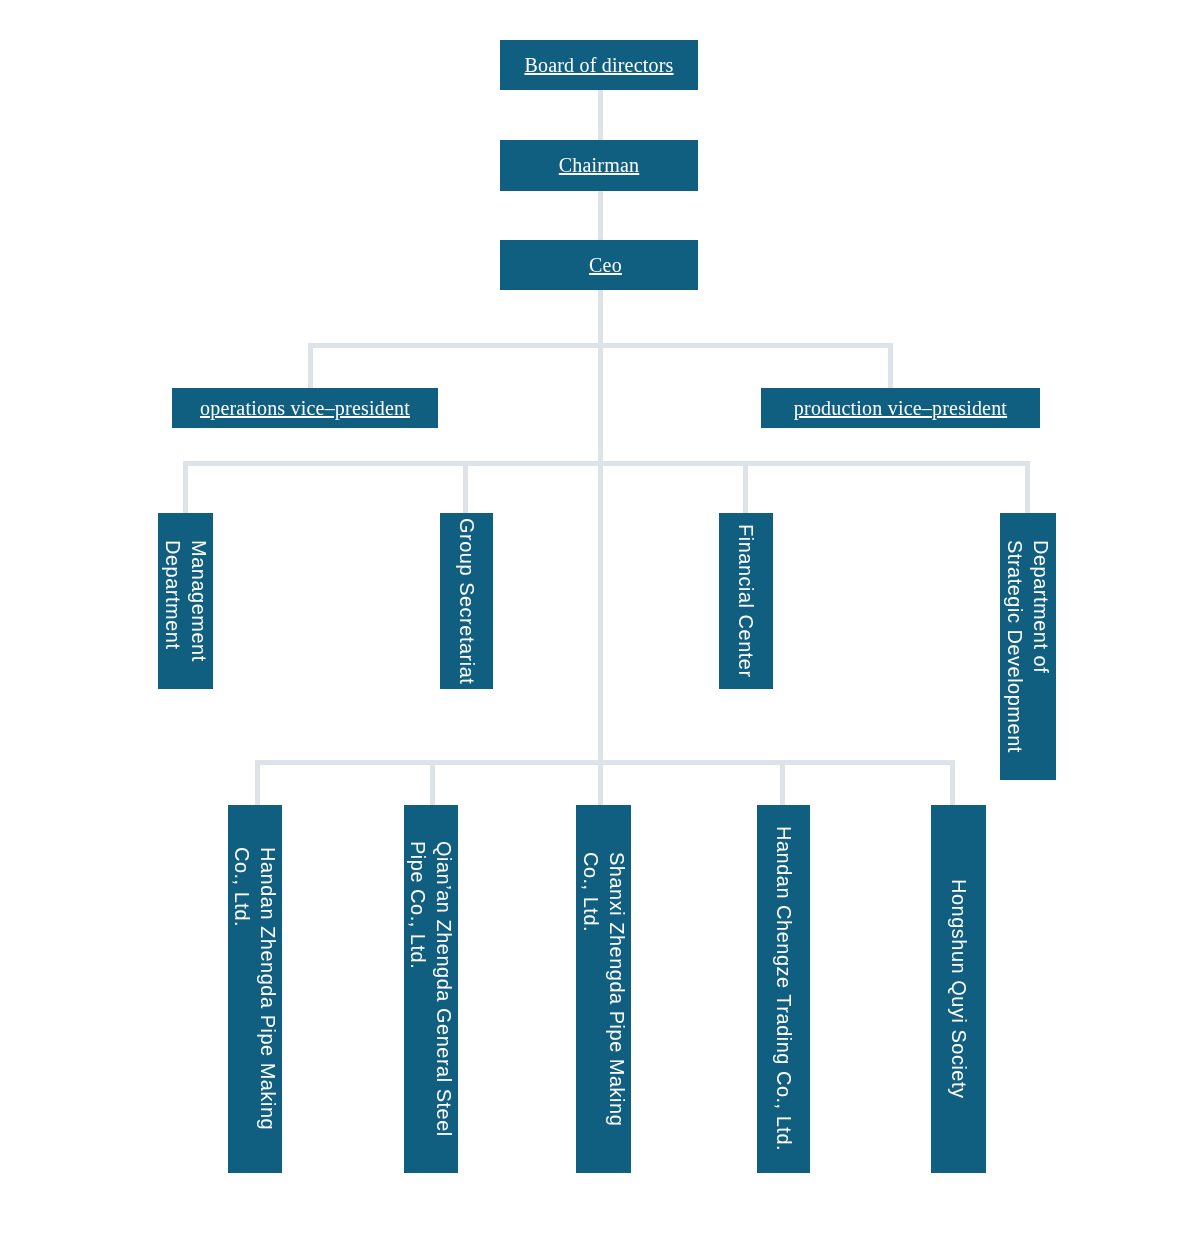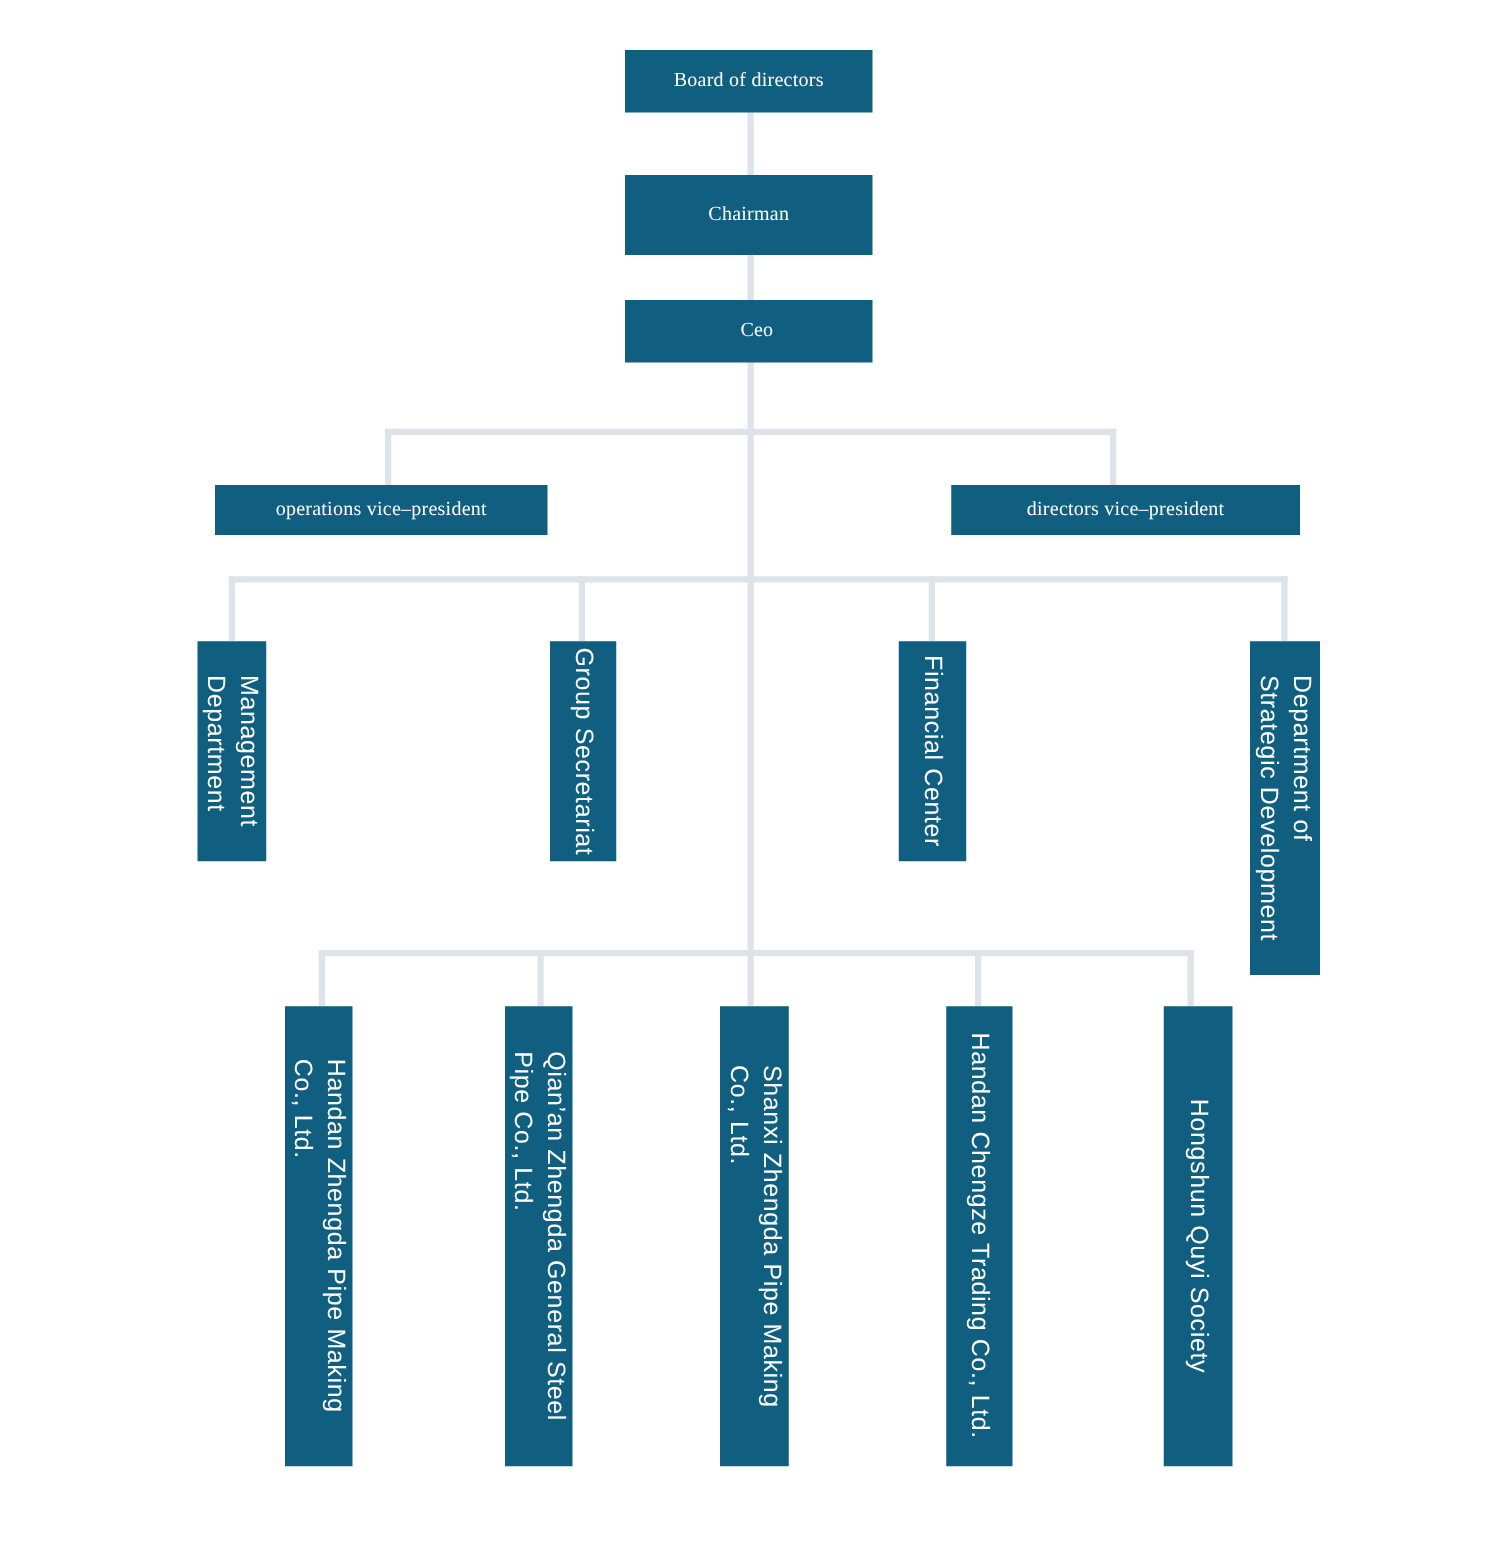--- a/index.html
+++ b/index.html
@@ -5,30 +5,30 @@
   html,body{margin:0;padding:0;background:#fff;}
   .canvas{
     position:relative;width:1200px;height:1253px;background:var(--bg,#ffffff);
     font-family:"Liberation Sans",sans-serif;overflow:hidden;
   }
   .line{position:absolute;background:var(--line,#dde3e8);z-index:1;}
   .node{
     position:absolute;z-index:2;background:var(--box,#115f80);color:var(--text,#ffffff);
     display:flex;align-items:center;justify-content:center;box-sizing:border-box;
   }
-  .h-node{font-family:"Liberation Serif",serif;font-size:16px;letter-spacing:0.2px;}
+  .h-node{font-family:"Liberation Serif",serif;font-size:20px;letter-spacing:0.2px;text-decoration:underline;}
   .v-node .vtext{
     writing-mode:vertical-rl;font-size:20px;line-height:1.32;letter-spacing:0.5px;
     text-align:left;white-space:nowrap;
   }
   .v-node .vtext span{display:block;}
 
   
   .n-board{left:500px;top:40px;width:198px;height:50px;}
-  .n-chairman{left:500px;top:140px;width:198px;height:64px;}
+  .n-chairman{left:500px;top:140px;width:198px;height:51px;}
   .n-ceo{left:500px;top:240px;width:198px;height:50px;padding-left:13px;}
   .n-ops{left:172px;top:388px;width:266px;height:40px;}
   .n-prod{left:761px;top:388px;width:279px;height:40px;}
   .n-mgmt{left:158px;top:513px;width:55px;height:176px;}
   .n-sec{left:440px;top:513px;width:53px;height:176px;}
   .n-fin{left:719px;top:513px;width:54px;height:176px;}
   .n-strat{left:1000px;top:513px;width:56px;height:267px;}
   .n-b1{left:228px;top:805px;width:54px;height:368px;}
   .n-b2{left:404px;top:805px;width:54px;height:368px;}
   .n-b3{left:576px;top:805px;width:55px;height:368px;}
@@ -80,21 +80,21 @@
     <span>Chairman</span>
   </div>
   <div class="node h-node n-ceo">
     <span>Ceo</span>
   </div>
 
   <div class="node h-node n-ops">
     <span>operations vice–president</span>
   </div>
   <div class="node h-node n-prod">
-    <span>directors vice–president</span>
+    <span>production vice–president</span>
   </div>
 
   <div class="node v-node n-mgmt">
     <div class="vtext">
       <span>Management</span>
       <span>Department</span>
     </div>
   </div>
   <div class="node v-node n-sec">
     <div class="vtext">

